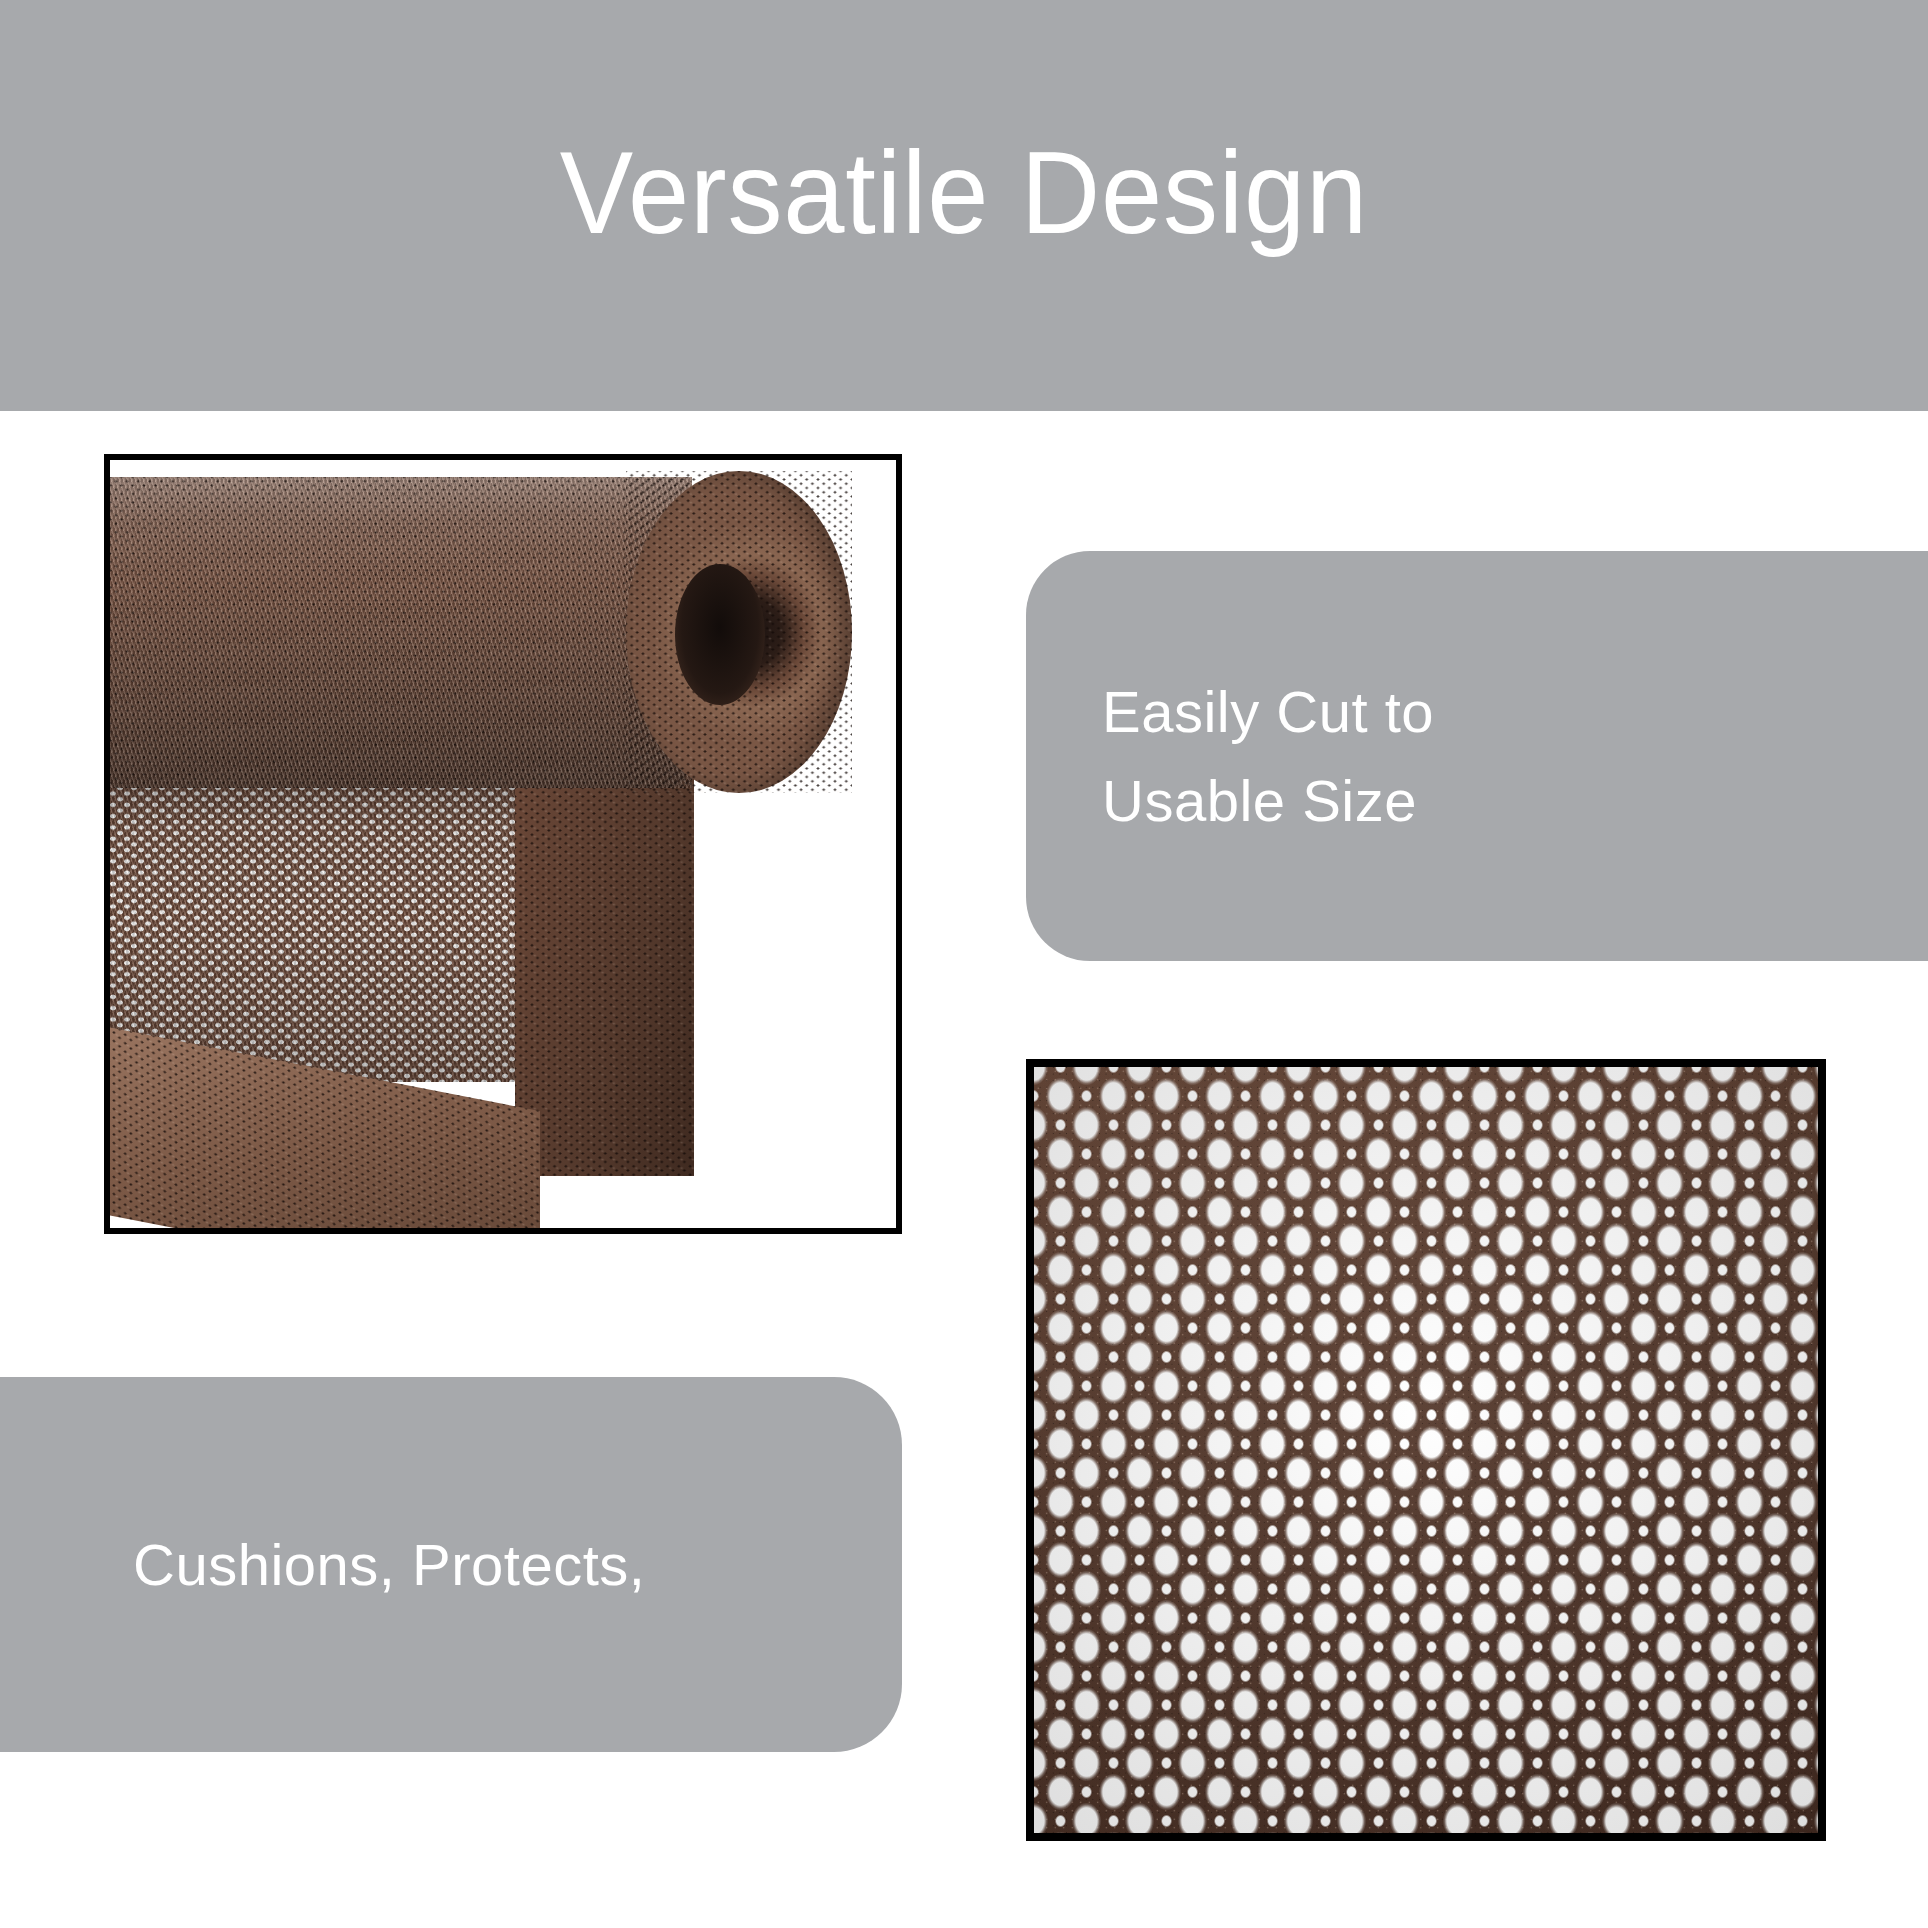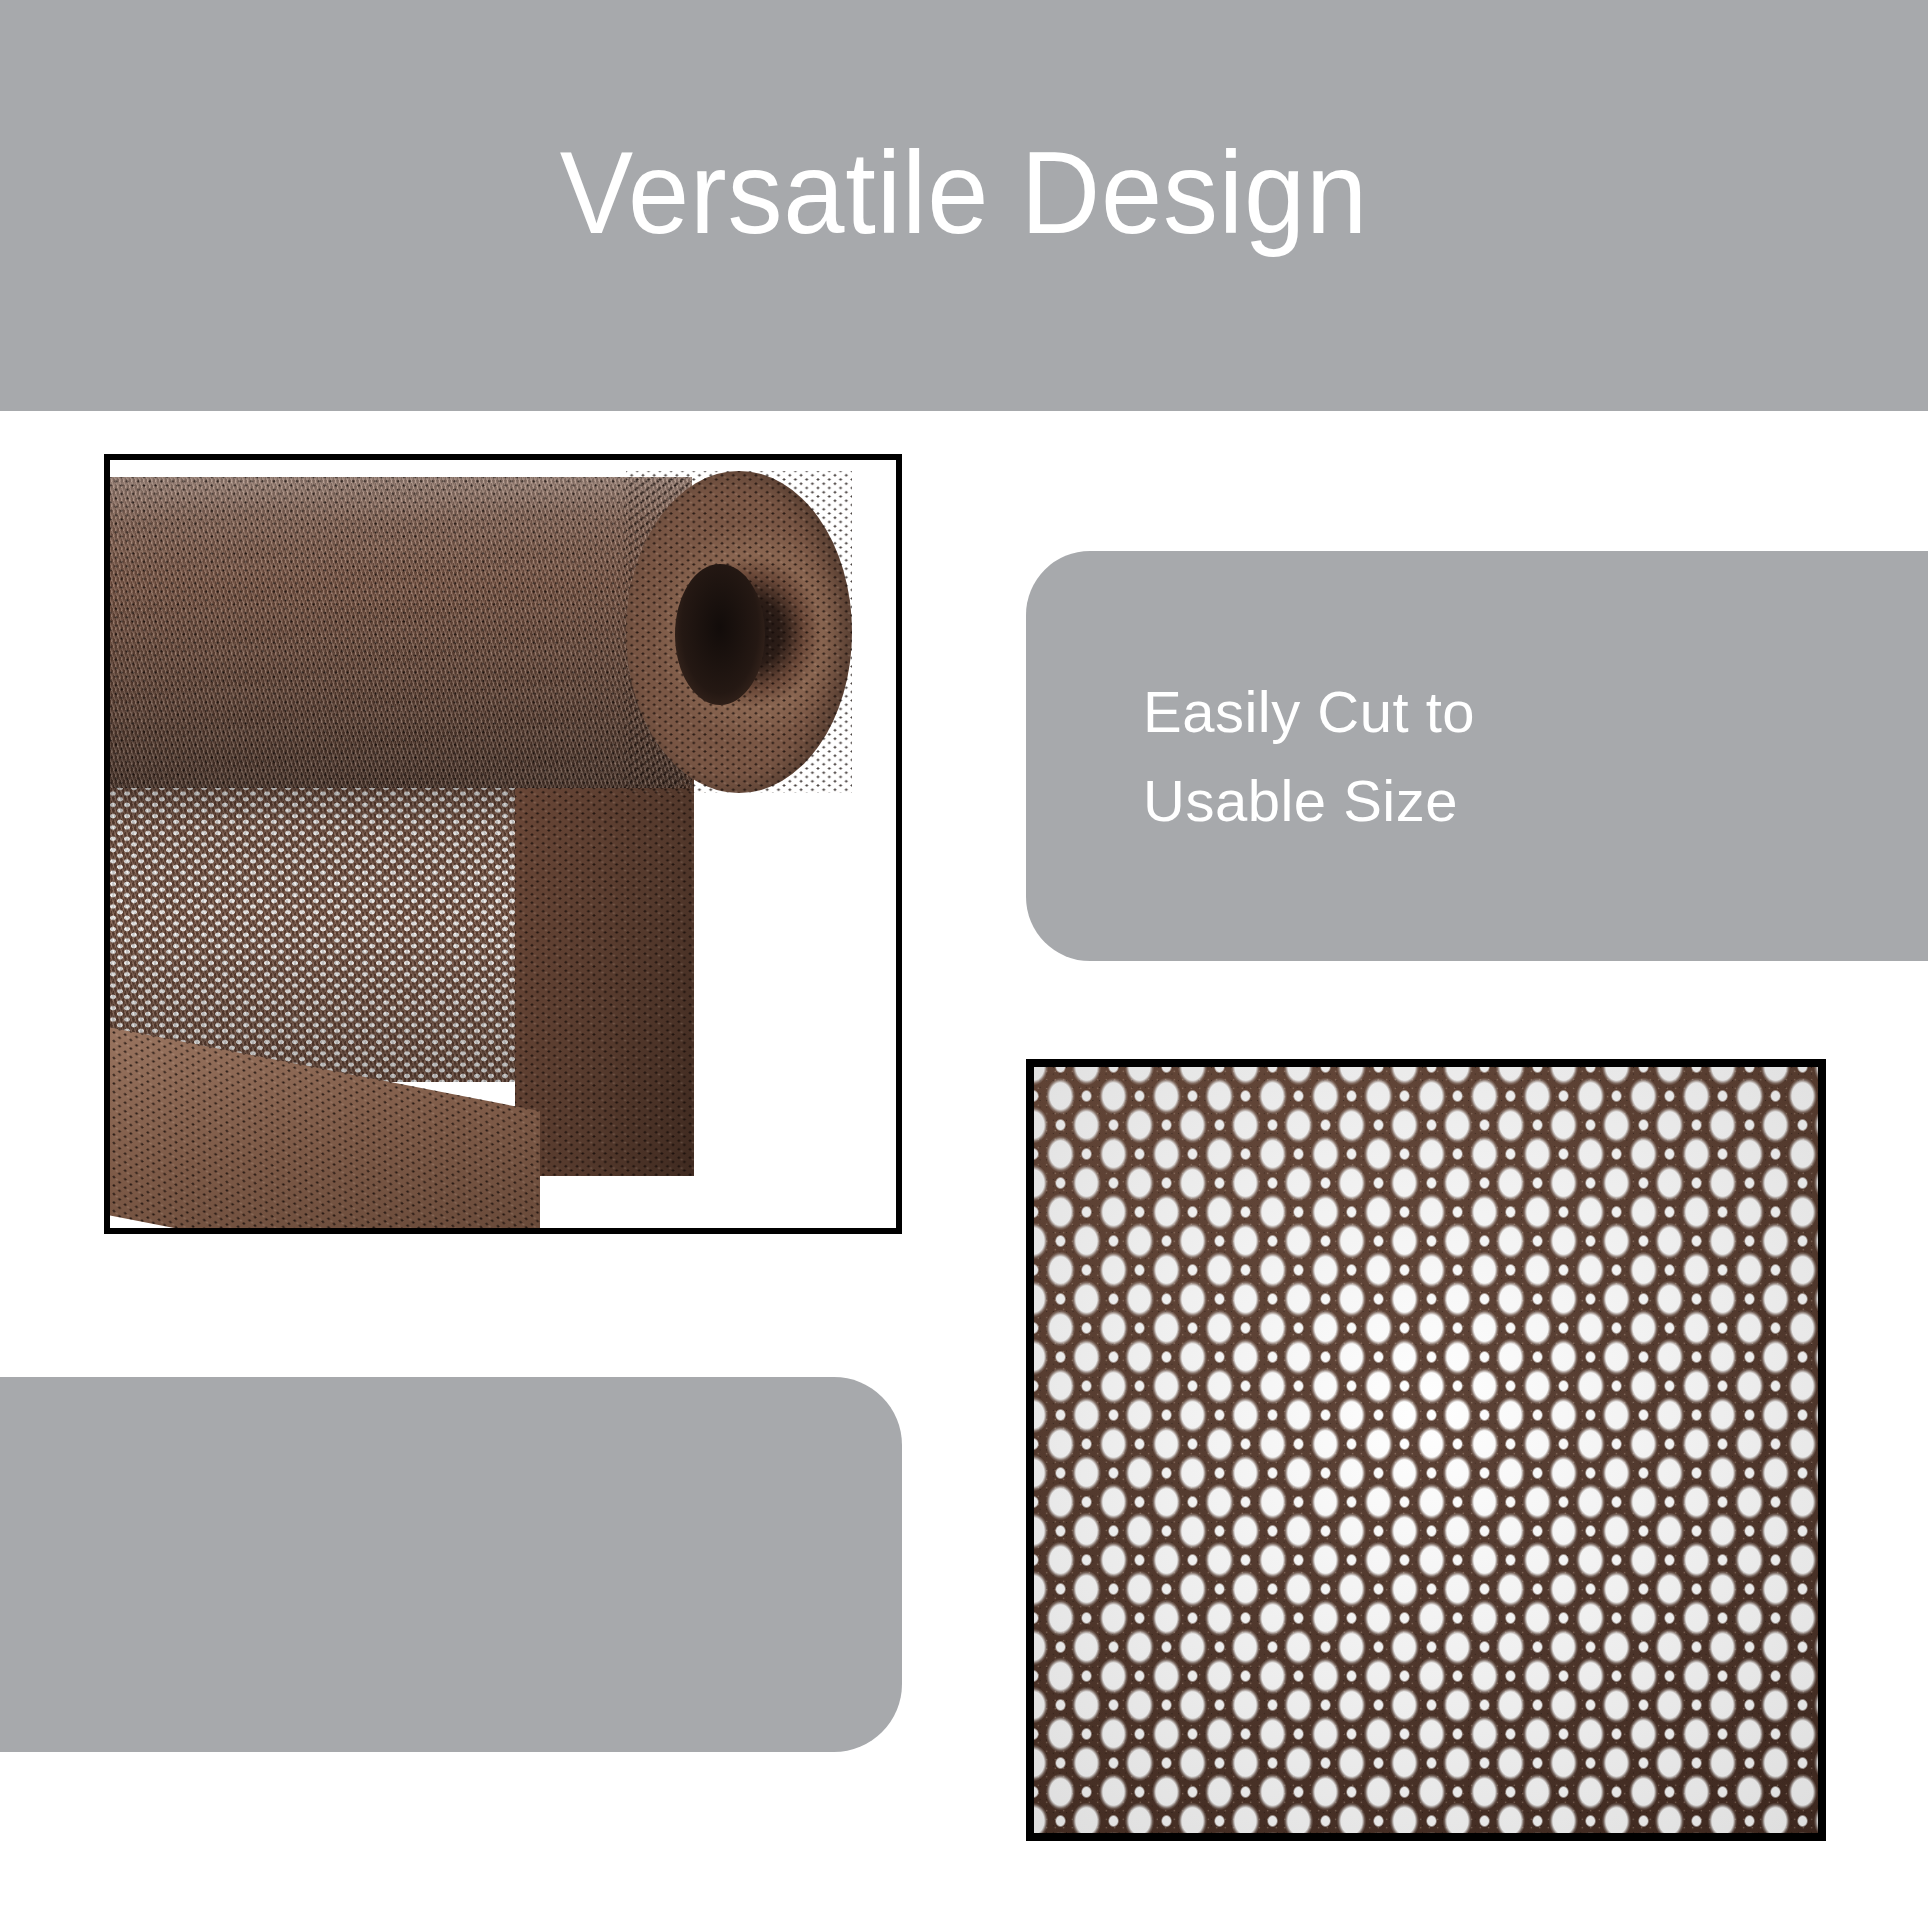--- a/index.html
+++ b/index.html
@@ -175,21 +175,21 @@
     left: 1026px;
     top: 551px;
     width: 902px;
     height: 410px;
     background: #a7a9ac;
     border-radius: 64px 0 0 64px;
     box-sizing: border-box;
     display: flex;
     flex-direction: column;
     justify-content: center;
-    padding-left: 117px;
+    padding-left: 76px;
   }
   #callout-easily-cut .callout-line {
     color: #ffffff;
     font-size: 58px;
     font-weight: 300;
     line-height: 89px;
     letter-spacing: 0.5px;
     white-space: nowrap;
   }
 
@@ -307,18 +307,19 @@
 
   </div>
 </div>
 
 <div id="callout-easily-cut">
   <div class="callout-line">Easily Cut to</div>
   <div class="callout-line">Usable Size</div>
 </div>
 
 <div id="callout-durable">
+  <div class="callout-line">Cushions, Protects,</div>
 </div>
 
 <div id="mesh-closeup-frame">
   <div id="mesh-closeup-photo"></div>
 </div>
 
 
 </body></html>

